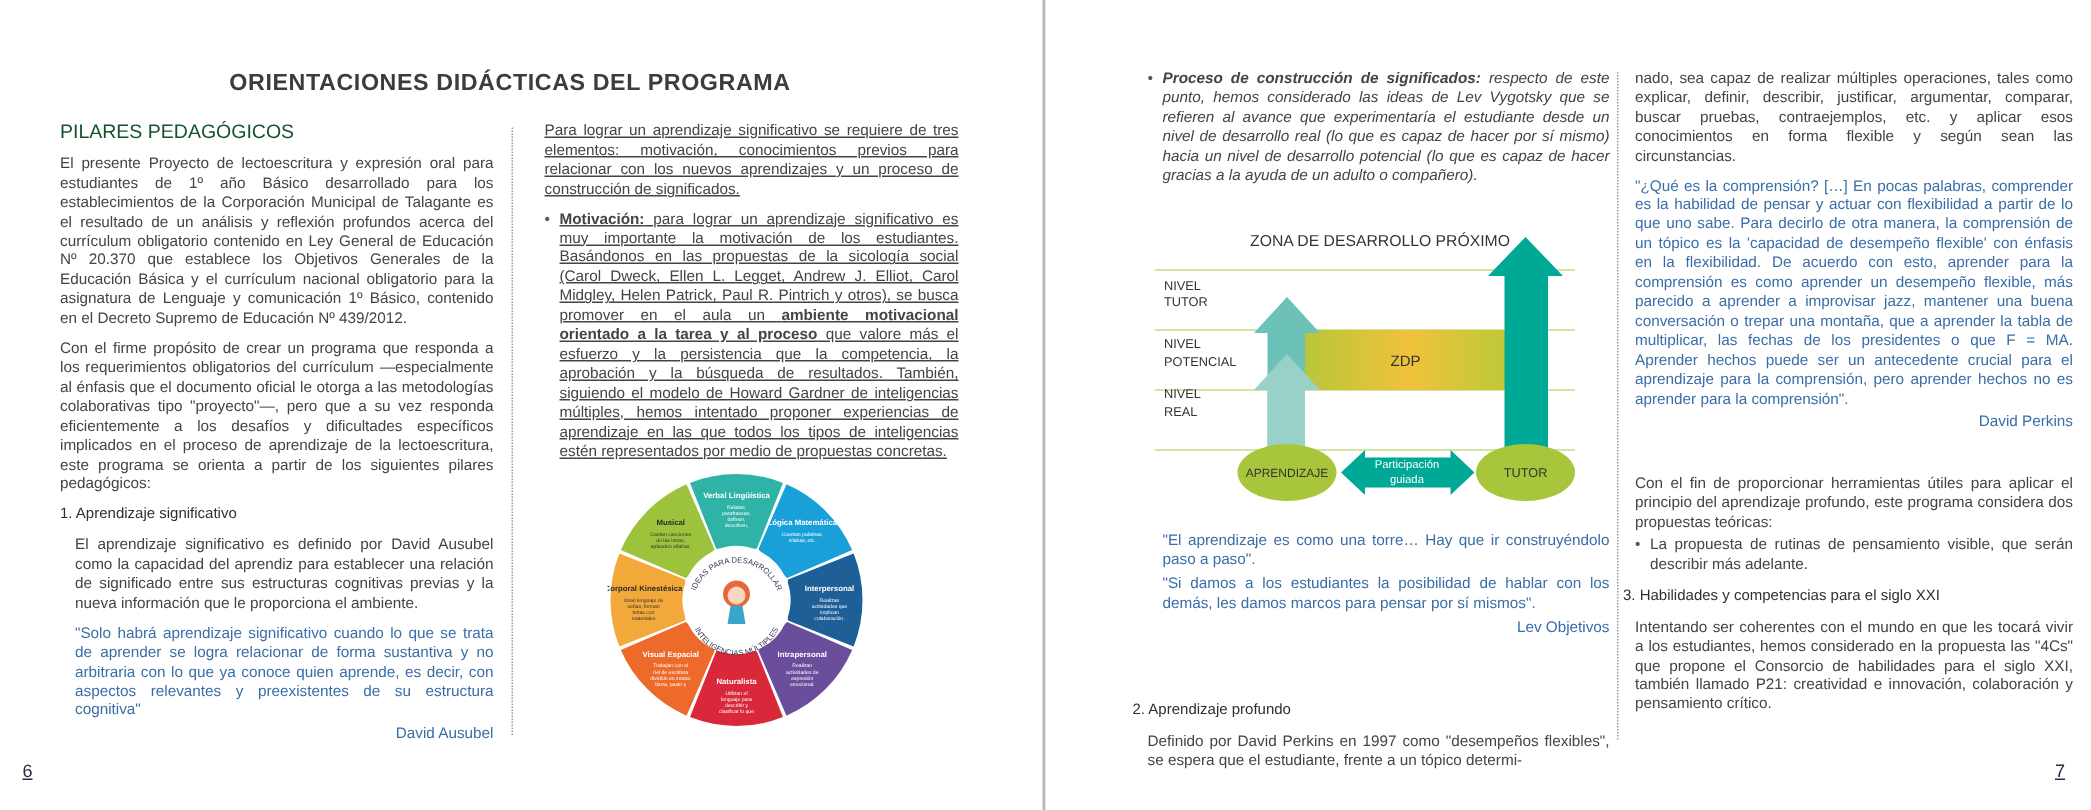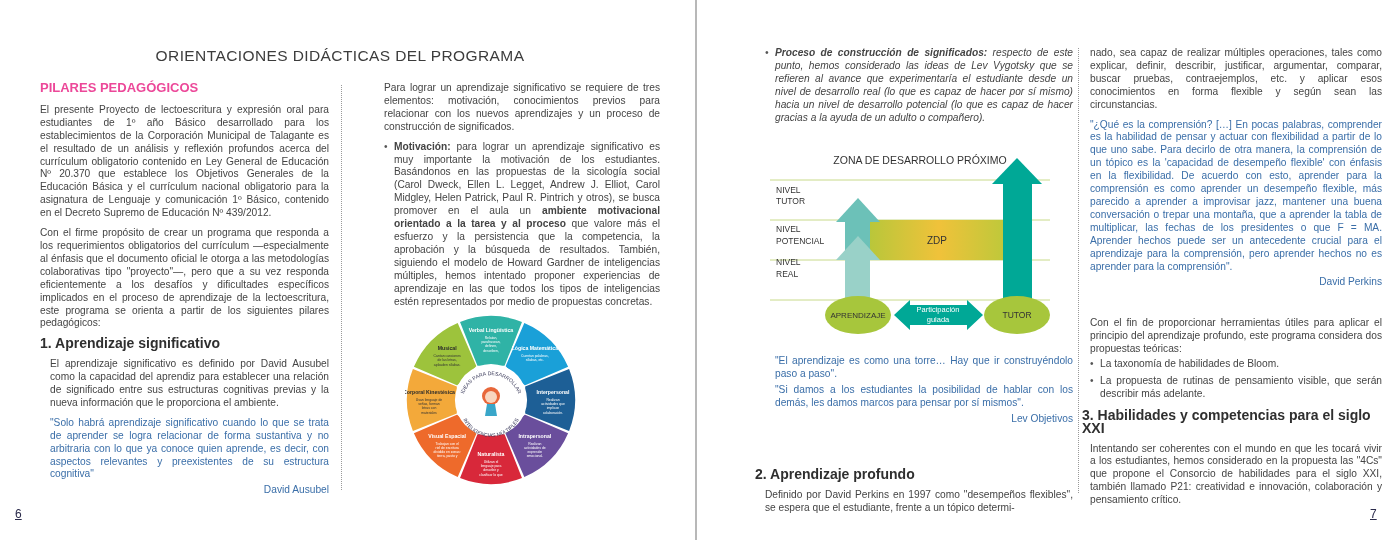--- a/index.html
+++ b/index.html
@@ -2,25 +2,25 @@
 <html><head>
 <meta charset="utf-8">
 <style>
   * { box-sizing: border-box; margin: 0; padding: 0; }
   html, body { width: 1394px; height: 540px; background: #fff; overflow: hidden; }
   body { font-family: "Liberation Sans", sans-serif; color: #3a3a3a; position: relative; }
   .page { position: absolute; top: 0; height: 540px; background: #fff; }
   #page-left { left: 0; width: 696px; }
   #page-right { left: 697px; width: 697px; }
   .spine { position: absolute; left: 695px; top: 0; width: 2px; height: 540px; background: #b8b8b8; }
-  .main-title { position: absolute; top: 47px; left: 0; width: 680px; text-align: center; font-weight: normal; font-size: 15.5px; letter-spacing: 0.4px; color: #3c3c3c; }
+  .main-title { position: absolute; top: 47px; left: 0; width: 680px; text-align: center; font-weight: bold; font-size: 15.5px; letter-spacing: 0.4px; color: #3c3c3c; }
   .col { position: absolute; font-size: 10.2px; line-height: 12.9px; color: #444; }
   .col p { margin-bottom: 7px; text-align: justify; }
-  .h2 { font-weight: bold; font-size: 13px; color: #ec4899; margin-bottom: 9px; }
-  .h3 { font-weight: bold; font-size: 14px; color: #2f2f2f; margin: 4px 0 8px 0; }
+  .h2 { font-weight: normal; font-size: 13px; color: #14532d; margin-bottom: 9px; }
+  .h3 { font-weight: normal; font-size: 10px; color: #2f2f2f; margin: 4px 0 8px 0; }
   .indent { padding-left: 10px; }
   .quote { color: #3a6ea8; }
   .author { text-align: right; color: #3a6ea8; margin-top: -4px; margin-bottom: 6px; }
   .bullets { list-style: none; }
   .bullets li { position: relative; padding-left: 10px; text-align: justify; margin-bottom: 4px; }
   .bullets li::before { content: "\2022"; position: absolute; left: 0; top: 0; color: #555; }
   .vdiv { position: absolute; width: 0; border-left: 1px dotted #999; }
   .pagenum { position: absolute; font-size: 12px; color: #2a2a4a; text-decoration: underline; }
   
   #wheel { position: absolute; left: 405px; top: 312px; width: 172px; height: 176px; }
@@ -40,21 +40,21 @@
     <div class="h3">1. Aprendizaje significativo</div>
     <div class="indent">
       <p>El aprendizaje significativo es definido por David Ausubel como la capacidad del aprendiz para establecer una relación de significado entre sus estructuras cognitivas previas y la nueva información que le proporciona el ambiente.</p>
       <p class="quote">"Solo habrá aprendizaje significativo cuando lo que se trata de aprender se logra relacionar de forma sustantiva y no arbitraria con lo que ya conoce quien aprende, es decir, con aspectos relevantes y preexistentes de su estructura cognitiva"</p>
       <div class="author">David Ausubel</div>
     </div>
   </div>
 
   <div class="vdiv" style="left:341px; top:85px; height:405px;"></div>
 
-  <div class="col" style="left:384px; top:82px; width:276px;">
+  <div class="col" style="left:363px; top:82px; width:276px;text-decoration:underline;">
     <p>Para lograr un aprendizaje significativo se requiere de tres elementos: motivación, conocimientos previos para relacionar con los nuevos aprendizajes y un proceso de construcción de significados.</p>
     <ul class="bullets">
       <li><b>Motivación:</b><span> para lograr un aprendizaje significativo es muy importante la motivación de los estudiantes. Basándonos en las propuestas de la sicología social (Carol Dweck, Ellen L. Legget, Andrew J. Elliot, Carol Midgley, Helen Patrick, Paul R. Pintrich y otros), se busca promover en el aula un </span><b>ambiente motivacional orientado a la tarea y al proceso</b><span> que valore más el esfuerzo y la persistencia que la competencia, la aprobación y la búsqueda de resultados. También, siguiendo el modelo de Howard Gardner de inteligencias múltiples, hemos intentado proponer experiencias de aprendizaje en las que todos los tipos de inteligencias estén representados por medio de propuestas concretas.</span></li>
     </ul>
   </div>
 
   <svg id="wheel" viewBox="0 0 172 176">
       <path d="M55.0222525301095,9.920686723744225 A84,84 0 0 1 116.9777474698905,9.920686723744225 L99.27617748709594,54.53743716731895 A36,36 0 0 0 72.72382251290406,54.53743716731895 Z" fill="#2fb3a6"></path>
       <text x="86" y="20" text-anchor="middle" font-size="5.2" font-weight="bold" fill="#fff" font-family="Liberation Sans, sans-serif">Verbal Lingüística</text>
       <text x="86" y="27" text-anchor="middle" font-size="3.4" fill="#fff" font-family="Liberation Sans, sans-serif"><tspan x="86" dy="0">Relatan,</tspan><tspan x="86" dy="4.2">parafrasean,</tspan><tspan x="86" dy="4.2">definen,</tspan><tspan x="86" dy="4.2">describen,</tspan></text>
@@ -116,21 +116,20 @@
   </div>
 
   <div class="vdiv" style="left:381px; top:48px; height:445px;"></div>
 
   <div class="col" style="left:393px; top:47px; width:292px;">
     <p>nado, sea capaz de realizar múltiples operaciones, tales como explicar, definir, describir, justificar, argumentar, comparar, buscar pruebas, contraejemplos, etc. y aplicar esos conocimientos en forma flexible y según sean las circunstancias.</p>
     <p class="quote">"¿Qué es la comprensión? […] En pocas palabras, comprender es la habilidad de pensar y actuar con flexibilidad a partir de lo que uno sabe. Para decirlo de otra manera, la comprensión de un tópico es la 'capacidad de desempeño flexible' con énfasis en la flexibilidad. De acuerdo con esto, aprender para la comprensión es como aprender un desempeño flexible, más parecido a aprender a improvisar jazz, mantener una buena conversación o trepar una montaña, que a aprender la tabla de multiplicar, las fechas de los presidentes o que F = MA. Aprender hechos puede ser un antecedente crucial para el aprendizaje para la comprensión, pero aprender hechos no es aprender para la comprensión".</p>
     <div class="author">David Perkins</div>
     <p style="margin-bottom:2px;margin-top:28px;">Con el fin de proporcionar herramientas útiles para aplicar el principio del aprendizaje profundo, este programa considera dos propuestas teóricas:</p>
     <ul class="bullets" style="margin-bottom:8px;">
-      <li>La taxonomía de habilidades de Bloom.</li>
       <li>La propuesta de rutinas de pensamiento visible, que serán describir más adelante.</li>
     </ul>
     <div class="h3" style="margin-left:-8px;">3. Habilidades y competencias para el siglo XXI</div>
     <p>Intentando ser coherentes con el mundo en que les tocará vivir a los estudiantes, hemos considerado en la propuesta las "4Cs" que propone el Consorcio de habilidades para el siglo XXI, también llamado P21: creatividad e innovación, colaboración y pensamiento crítico.</p>
   </div>
 
   <div class="pagenum" style="left:673px; top:507px;">7</div>
 </div>
 
 <svg id="zdp" viewBox="0 0 300 190">

